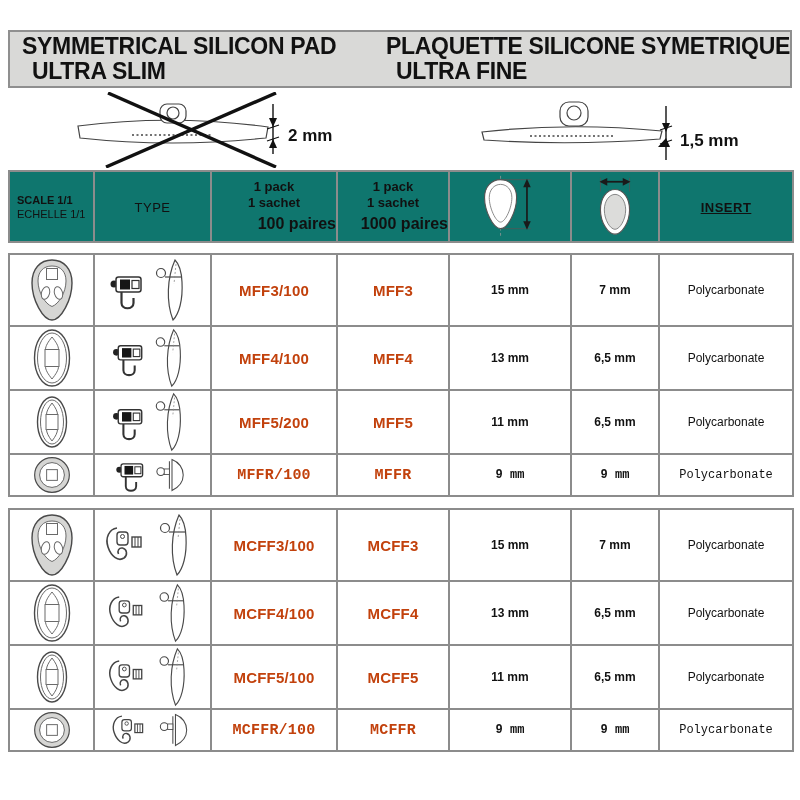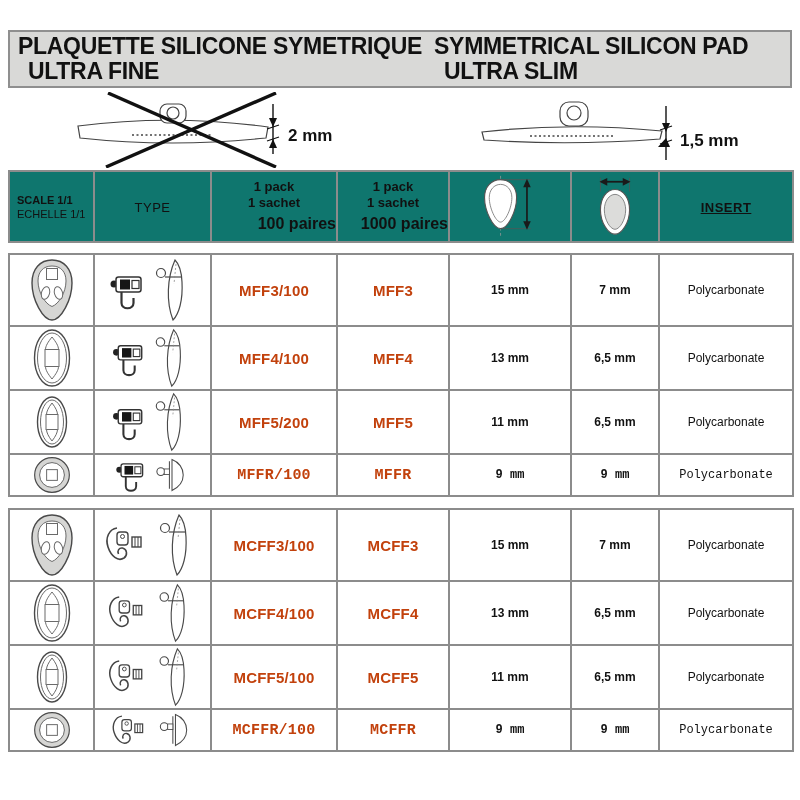--- a/index.html
+++ b/index.html
@@ -135,27 +135,27 @@
     <line x1="15" y1="8" x2="41" y2="8" stroke="#1a1a1a" stroke-width="1.8"></line>
     <polygon points="20,4 20,12 12,8" fill="#1a1a1a"></polygon>
     <polygon points="36,4 36,12 44,8" fill="#1a1a1a"></polygon>
   </symbol>
 </defs>
 </svg>
 
 <div class="page">
 
   <div class="title-bar">
+    <div class="title-col en">
+      <span class="t-main">SYMMETRICAL SILICON PAD</span>
+      <span class="t-sub">ULTRA SLIM</span>
+    </div>
     <div class="title-col fr">
       <span class="t-main">PLAQUETTE SILICONE SYMETRIQUE</span>
       <span class="t-sub">ULTRA FINE</span>
-    </div>
-    <div class="title-col en">
-      <span class="t-main">SYMMETRICAL SILICON PAD</span>
-      <span class="t-sub">ULTRA SLIM</span>
     </div>
   </div>
 
   <svg class="diag" style="left:62px;top:92px" width="228" height="76" viewBox="0 0 228 76">
     <path d="M16 34 Q110 22 206 35 L204 46 Q110 56 18 46 Z" fill="#fff" stroke="#444" stroke-width="1.2"></path>
     <line x1="70" y1="43" x2="150" y2="43" stroke="#444" stroke-width="1.4" stroke-dasharray="2 2.5"></line>
     <rect x="98" y="12" width="26" height="19" rx="7" fill="#fff" stroke="#444" stroke-width="1.2"></rect>
     <circle cx="111" cy="21" r="6" fill="#fff" stroke="#444" stroke-width="1.2"></circle>
     <line x1="46" y1="1" x2="214" y2="75" stroke="#111" stroke-width="3.4"></line>
     <line x1="214" y1="1" x2="44" y2="75" stroke="#111" stroke-width="3.4"></line>

